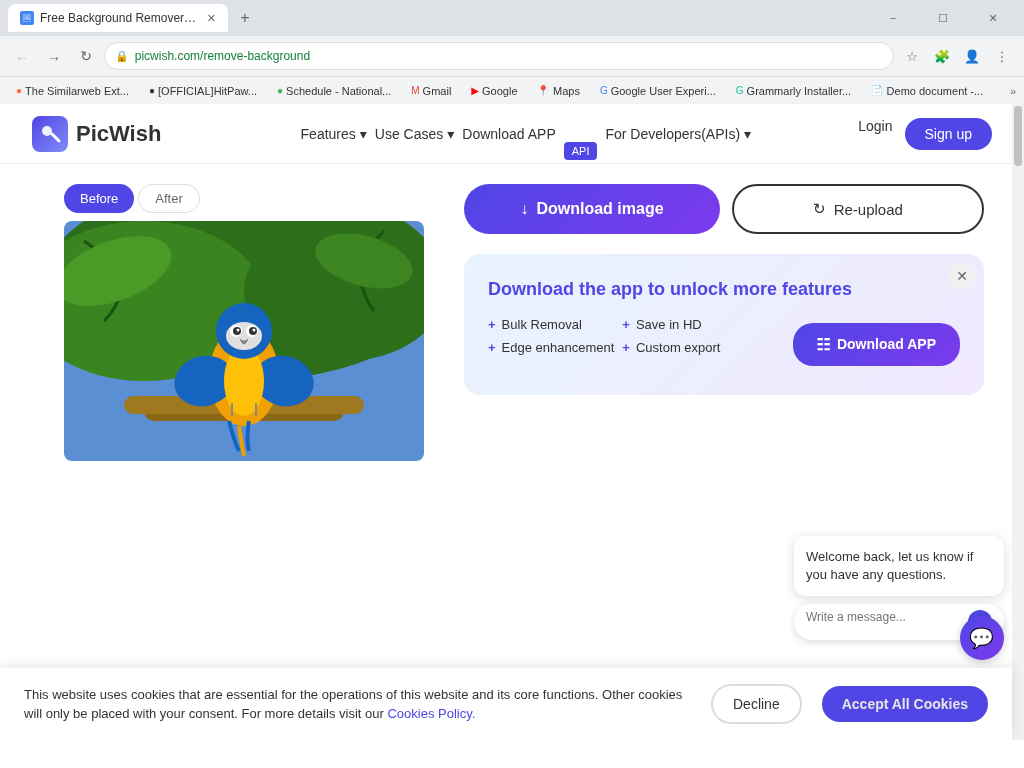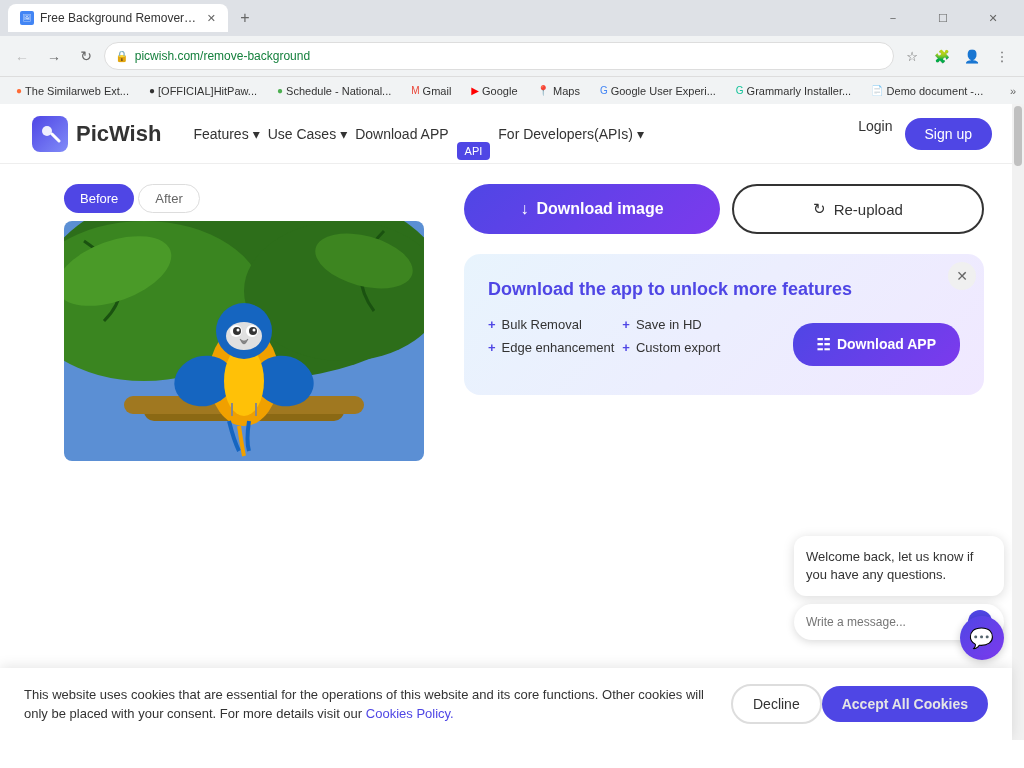--- a/index.html
+++ b/index.html
@@ -32,21 +32,21 @@
     .page-content { background: #fff; height: calc(768px - 36px - 40px - 28px - 28px); overflow: hidden; position: relative; }
 
     
     .scrollbar { position: absolute; right: 0; top: 0; width: 12px; height: 100%; background: #f1f1f1; }
     .scrollbar-thumb { width: 8px; height: 60px; background: #c0c0c0; border-radius: 4px; margin: 2px auto; }
 
     
     .site-nav { display: flex; align-items: center; padding: 0 32px; height: 60px; border-bottom: 1px solid #eee; }
     .logo { display: flex; align-items: center; gap: 8px; font-size: 22px; font-weight: 700; color: #333; margin-right: 32px; }
     .logo-icon { width: 36px; height: 36px; background: linear-gradient(135deg, #4f46e5 0%, #818cf8 100%); border-radius: 8px; display: flex; align-items: center; justify-content: center; color: white; font-size: 18px; }
-    .nav-links { display: flex; align-items: center; gap: 8px; flex: 1; }
+    .nav-links { display: flex; align-items: center; gap: 8px; flex: 1; justify-content: center; }
     .nav-link { font-size: 14px; color: #333; cursor: pointer; display: flex; align-items: center; gap: 4px; }
     .nav-btn-group { display: flex; align-items: flex-start; gap: 12px; margin-left: auto; }
     .login-btn { font-size: 14px; color: #333; cursor: pointer; background: none; border: none; }
     .signup-btn { background: #4f46e5; color: white; padding: 8px 20px; border-radius: 20px; font-size: 14px; cursor: pointer; border: none; }
     .api-badge { background: #4f46e5; color: white; padding: 3px 8px; border-radius: 4px; font-size: 11px; margin-right: 4px; margin-top: 35px; }
 
     
     .main-content { padding: 20px 40px; display: flex; gap: 40px; align-items: flex-start; }
 
     
@@ -66,26 +66,26 @@
     .app-promo { background: linear-gradient(135deg, #e8f4fd 0%, #f0e8ff 100%); border-radius: 16px; padding: 24px; }
     .promo-title { font-size: 18px; font-weight: 600; color: #4f46e5; margin-bottom: 16px; line-height: 1.3; }
     .promo-features { display: grid; grid-template-columns: 1fr 1fr; gap: 8px; margin-bottom: 16px; }
     .feature-item { display: flex; align-items: center; gap: 6px; font-size: 13px; color: #333; }
     .feature-plus { color: #4f46e5; font-weight: bold; }
     .download-app-btn { background: linear-gradient(135deg, #4f46e5, #7c3aed); color: white; padding: 12px 24px; border-radius: 20px; font-size: 14px; font-weight: 600; cursor: pointer; border: none; display: flex; align-items: center; gap: 6px; }
 
     
     .chat-widget { position: absolute; bottom: 120px; right: 20px; width: 200px; }
     .chat-bubble { background: white; border-radius: 12px; padding: 12px; box-shadow: 0 2px 12px rgba(0,0,0,0.15); margin-bottom: 8px; font-size: 13px; color: #333; line-height: 1.4; }
-    .chat-input-area { background: white; border-radius: 20px; display: flex; align-items: center; padding: 6px 12px; box-shadow: 0 2px 8px rgba(0,0,0,0.15); gap: 8px; }
+    .chat-input-area { background: white; border-radius: 20px; display: flex; align-items: flex-start; padding: 6px 12px; box-shadow: 0 2px 8px rgba(0,0,0,0.15); gap: 8px; }
     .chat-input { border: none; outline: none; font-size: 12px; color: #999; flex: 1; }
     .chat-send-btn { width: 24px; height: 24px; background: #4f46e5; border-radius: 50%; display: flex; align-items: center; justify-content: center; cursor: pointer; color: white; font-size: 12px; }
 
     
-    .cookie-banner { position: absolute; bottom: 0; left: 0; right: 0; background: white; padding: 16px 24px; display: flex; align-items: center; box-shadow: 0 -2px 12px rgba(0,0,0,0.1); z-index: 100; justify-content: center; }
+    .cookie-banner { position: absolute; bottom: 0; left: 0; right: 0; background: white; padding: 16px 24px; display: flex; align-items: center; gap: 20px; box-shadow: 0 -2px 12px rgba(0,0,0,0.1); z-index: 100; justify-content: center; }
     .cookie-text { flex: 1; font-size: 13px; color: #333; line-height: 1.5; }
     .cookie-text a { color: #4f46e5; text-decoration: none; }
     .cookie-decline-btn { background: white; color: #333; padding: 10px 20px; border-radius: 20px; font-size: 14px; cursor: pointer; border: 2px solid #ddd; white-space: nowrap; }
     .cookie-accept-btn { background: #4f46e5; color: #e5e5e5; padding: 10px 20px; border-radius: 20px; font-size: 14px; cursor: pointer; border: none; white-space: nowrap; font-weight: 600; }
 
     
     .close-promo-btn { position: absolute; top: 8px; right: 8px; width: 28px; height: 28px; background: #f0f0f0; border-radius: 50%; display: flex; align-items: center; justify-content: center; cursor: pointer; font-size: 14px; color: #666; border: none; }
 
     .promo-row { display: flex; align-items: center; justify-content: space-between; }
   </style>

